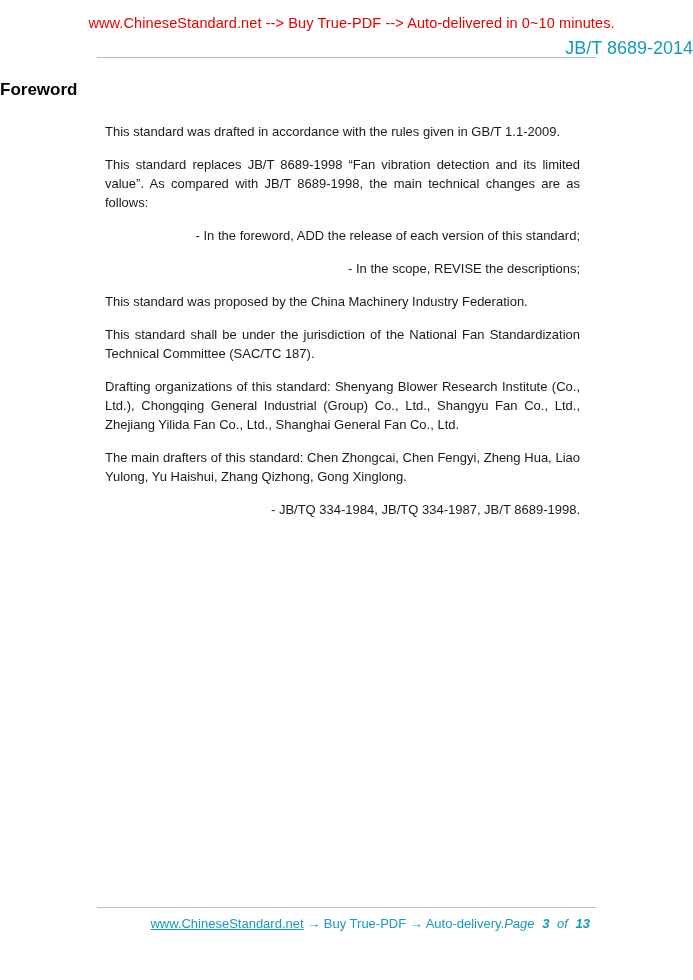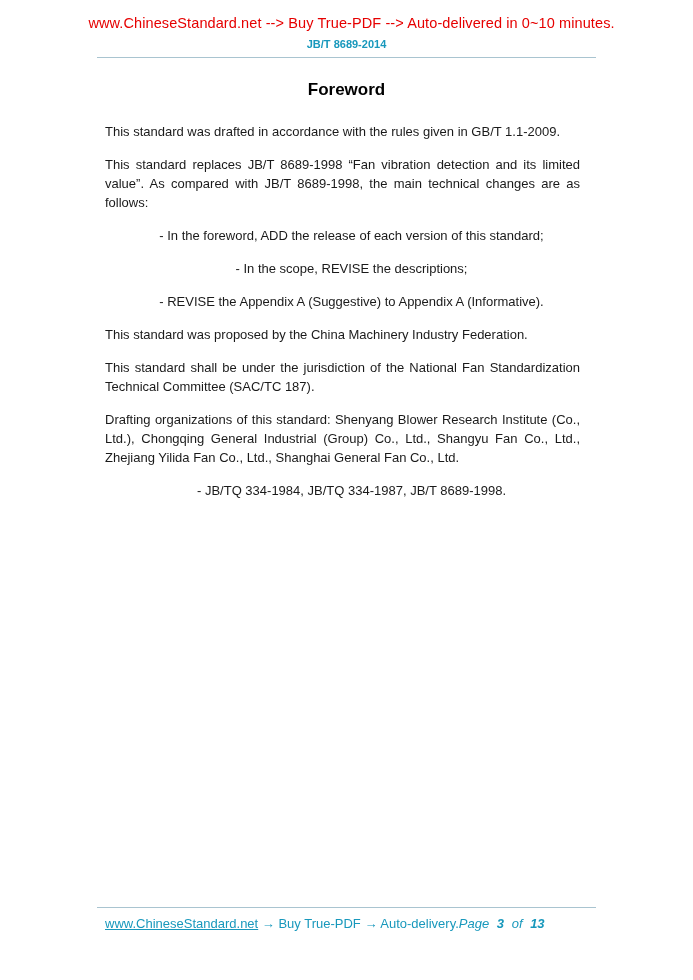--- a/index.html
+++ b/index.html
@@ -23,67 +23,66 @@
     color: #e60000;
     font-size: 14.5px;
     letter-spacing: 0.1px;
     white-space: nowrap;
   }
   .doc-number {
     position: absolute;
     top: 38px;
     left: 0;
     width: 100%;
-    text-align: center;
+    text-align: right;
     color: #1898bc;
-    font-size: 11px;
-    font-weight: bold;
+    font-size: 18px;
   }
   .rule {
     position: absolute;
     left: 97px;
     right: 97px;
     height: 0;
     border-top: 1px solid #a9c4d0;
   }
   .rule-top { top: 57px; }
   .rule-bottom { top: 907px; }
   .page-title {
     position: absolute;
     top: 80px;
     left: 0;
     width: 100%;
-    text-align: center;
+    text-align: left;
     font-size: 17px;
     font-weight: bold;
     color: #000000;
   }
   .content {
     position: absolute;
     top: 122px;
     left: 105px;
     width: 487px;
   }
   .content p {
     margin: 0 12px 14px 0;
     font-size: 13px;
     line-height: 19px;
     text-align: justify;
   }
   .content p.indent {
     margin-left: 18px;
-    text-align: center;
+    text-align: right;
   }
   .footer {
     position: absolute;
     top: 916px;
     left: 105px;
     right: 103px;
     display: flex;
-    justify-content: flex-start;
+    justify-content: flex-end;
     align-items: baseline;
     font-size: 13px;
     color: #1898bc;
     white-space: nowrap;
   }
   .footer a.site-link {
     color: #1898bc;
     text-decoration: underline;
     cursor: pointer;
   }
@@ -101,24 +100,24 @@
 
   <div class="rule rule-top"></div>
 
   <div class="page-title">Foreword</div>
 
   <div class="content">
     <p>This standard was drafted in accordance with the rules given in GB/T 1.1-2009.</p>
     <p>This standard replaces JB/T 8689-1998 “Fan vibration detection and its limited value”. As compared with JB/T 8689-1998, the main technical changes are as follows:</p>
     <p class="indent">- In the foreword, ADD the release of each version of this standard;</p>
     <p class="indent">- In the scope, REVISE the descriptions;</p>
-    <p class="indent">- REVISE the Appendix A (Suggestive) to Appendix A (Informative).</p>
     <p>This standard was proposed by the China Machinery Industry Federation.</p>
     <p>This standard shall be under the jurisdiction of the National Fan Standardization Technical Committee (SAC/TC 187).</p>
     <p>Drafting organizations of this standard: Shenyang Blower Research Institute (Co., Ltd.), Chongqing General Industrial (Group) Co., Ltd., Shangyu Fan Co., Ltd., Zhejiang Yilida Fan Co., Ltd., Shanghai General Fan Co., Ltd.</p>
+    <p>The main drafters of this standard: Chen Zhongcai, Chen Fengyi, Zheng Hua, Liao Yulong, Yu Haishui, Zhang Qizhong, Gong Xinglong.</p>
     <p class="indent">- JB/TQ 334-1984, JB/TQ 334-1987, JB/T 8689-1998.</p>
   </div>
 
   <div class="rule rule-bottom"></div>
 
   <div class="footer">
     <div>
       <a class="site-link">www.ChineseStandard.net</a><span> → Buy True-PDF → Auto-delivery.</span>
     </div>
     <div class="page-indicator">

